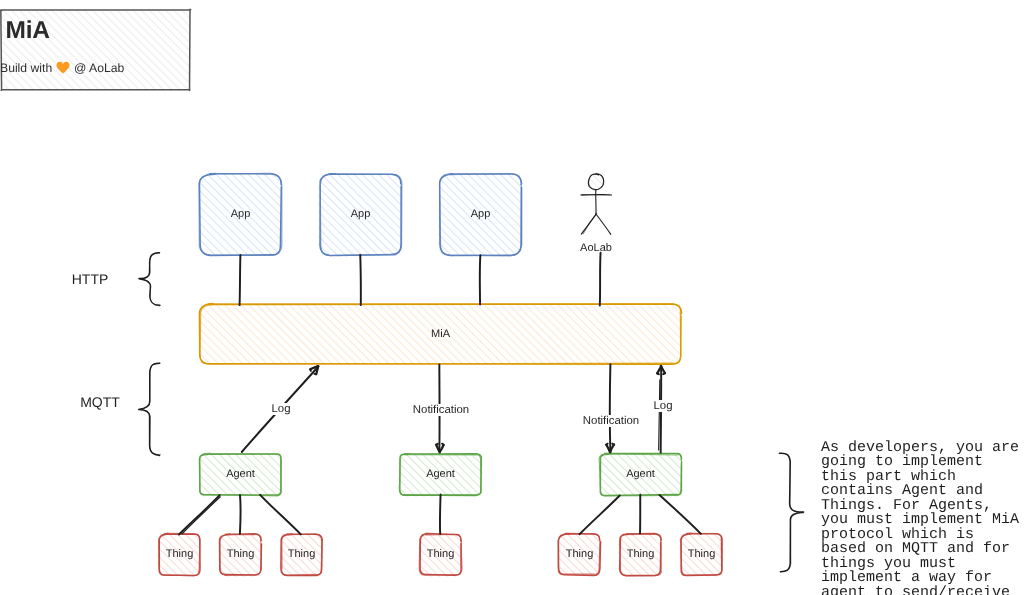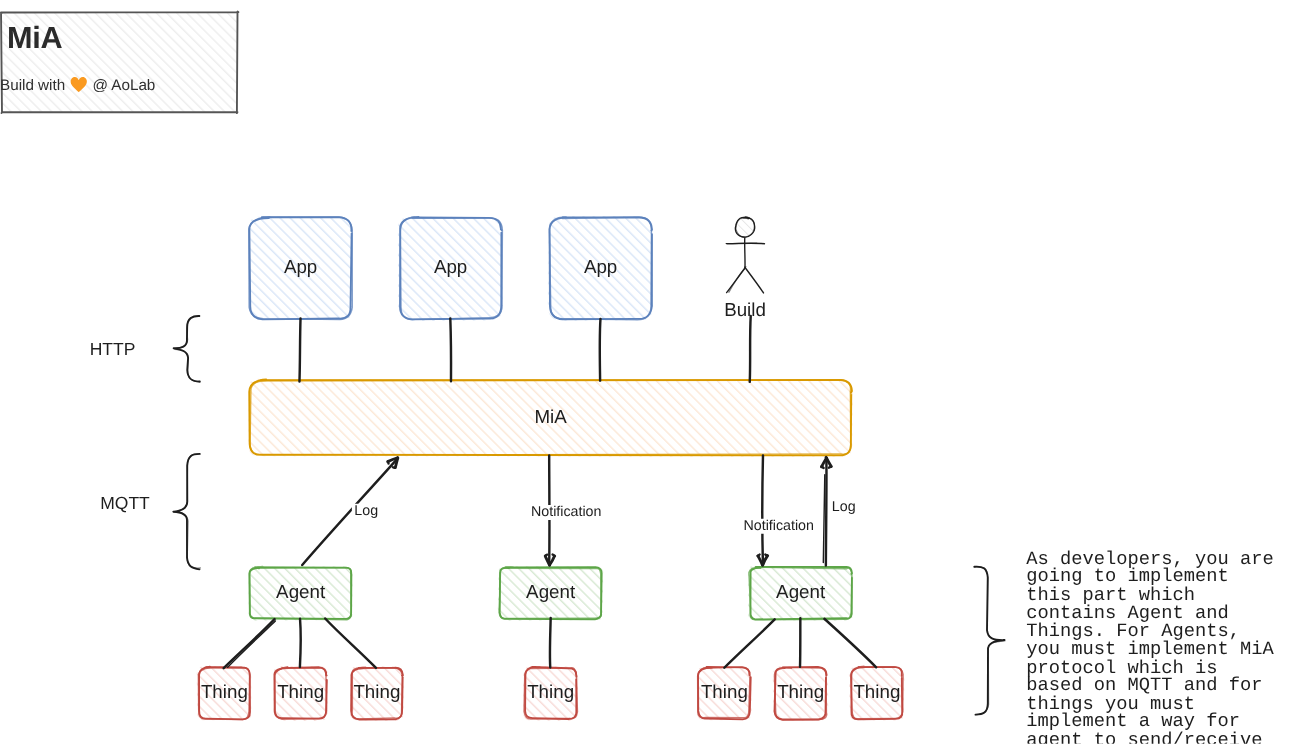--- a/index.html
+++ b/index.html
@@ -17,23 +17,23 @@
   .ctr{transform:translate(-50%,-50%);}
   .onwhite{background:#fff;padding:0 2px;}
 
   
   #title-h{left:5.5px;  top:19px;  font-size:24.5px;font-weight:700;color:#2b2b2b;
            line-height:1;letter-spacing:-0.2px;}
   #title-sub{left:0;top:61px;  font-size:12.2px;color:#2f2f2f;line-height:1;}
   #title-sub .heart{display:inline-block;vertical-align:-2px;}
 
   
-  .boxlbl{font-size:15px;}
+  .boxlbl{font-size:11px;}
   .brclbl{font-size:14px;}
-  .arrlbl{font-size:11.4px;margin-left:12px;}
+  .arrlbl{font-size:11.4px;}
 
   
   #note-text{left:821px;top:441px;width:204px;font-size:15px;
              line-height:14.45px;white-space:normal;font-family:Liberation Mono, monospace;}
 </style>
 </head>
 <body>
 
 <div id="canvas">
 
@@ -275,21 +275,21 @@
             <path d="M14 25.4 C13.0 24.3 6.2 18.4 3.3 14.6 C0.6 11.1 0.2 6.6 2.4 3.8 C4.8 0.7 9.4 0.4 12.1 3.1 C13.0 4.0 13.6 5.1 14 6.3 C14.4 5.1 15.0 4.0 15.9 3.1 C18.6 0.4 23.2 0.7 25.6 3.8 C27.8 6.6 27.4 11.1 24.7 14.6 C21.8 18.4 15.0 24.3 14 25.4 Z" fill="#fa9a20"></path>
           </svg></span><span> @ AoLab</span></div>
 
     <div class="lbl ctr brclbl" style="left:90px;top:279px">HTTP</div>
     <div class="lbl ctr brclbl" style="left:100px;top:402px">MQTT</div>
 
     <div class="lbl ctr boxlbl" style="left:240.5px;top:214.3px">App</div>
     <div class="lbl ctr boxlbl" style="left:360.5px;top:214.3px">App</div>
     <div class="lbl ctr boxlbl" style="left:480.5px;top:214.3px">App</div>
 
-    <div class="lbl ctr boxlbl" style="left:596px;top:248px">Build</div>
+    <div class="lbl ctr boxlbl" style="left:596px;top:248px">AoLab</div>
 
     <div class="lbl ctr boxlbl" style="left:440.5px;top:333.8px">MiA</div>
 
     <div class="lbl ctr boxlbl" style="left:240.5px;top:474.3px">Agent</div>
     <div class="lbl ctr boxlbl" style="left:440.5px;top:474.3px">Agent</div>
     <div class="lbl ctr boxlbl" style="left:640.5px;top:474.3px">Agent</div>
 
     <div class="lbl ctr boxlbl" style="left:179.5px;top:554.3px">Thing</div>
     <div class="lbl ctr boxlbl" style="left:240.5px;top:554.3px">Thing</div>
     <div class="lbl ctr boxlbl" style="left:301.5px;top:554.3px">Thing</div>

